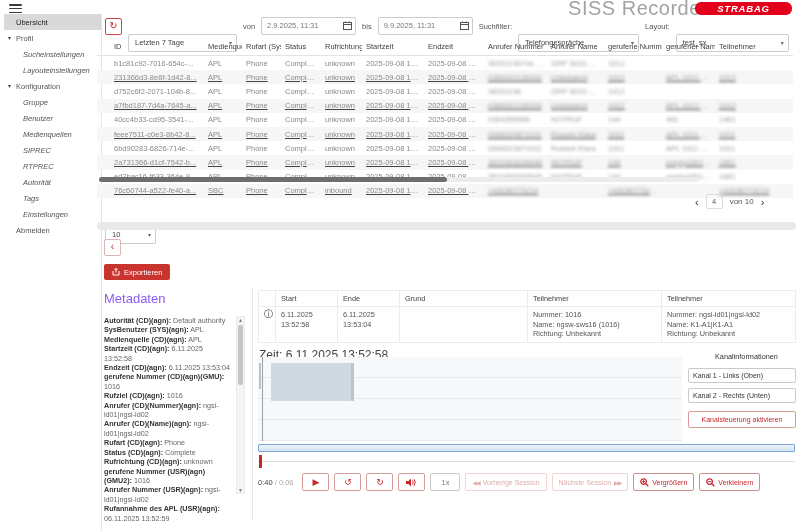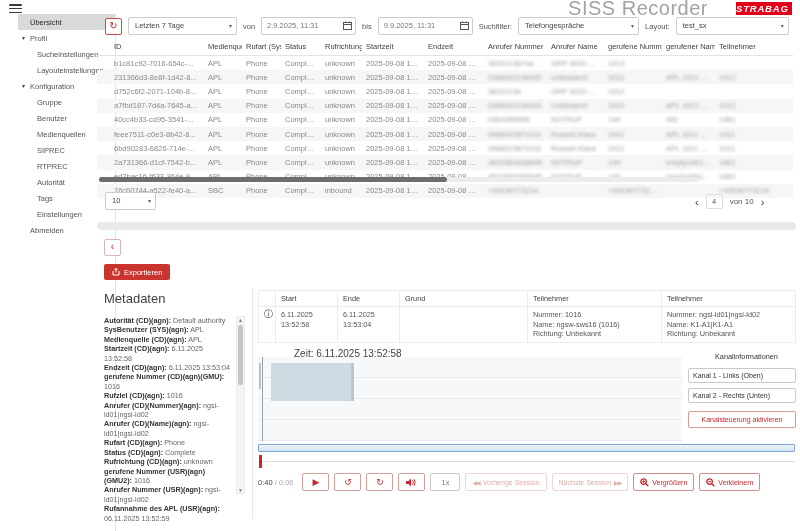--- a/index.html
+++ b/index.html
@@ -2,75 +2,75 @@
 <html><head>
 <meta charset="utf-8">
 <style>
   html,body{margin:0;padding:0;background:#fff;}
   #root{position:relative;width:800px;height:531px;overflow:hidden;background:#fff;
         font-family:"Liberation Sans","DejaVu Sans",sans-serif;color:#444;}
   
   .hamburger{position:absolute;left:9px;top:4px;width:13px;height:10px;cursor:pointer;}
   .hamburger span{display:block;height:1.6px;background:#3a3a3a;margin-bottom:2.2px;border-radius:1px;}
   .app-title{position:absolute;right:92px;top:-3px;font-size:20px;color:#a3a3a3;font-weight:400;letter-spacing:.5px;}
-  .brand{position:absolute;right:8px;top:2px;width:56px;height:13px;background:#e2001a;color:#fff;
-         font-weight:bold;font-style:italic;font-size:9.5px;text-align:left;line-height:13px;letter-spacing:.8px;}
-  
-  .sidebar{position:absolute;left:18px;top:14px;width:97px;height:517px;border-right:1px solid #e5e5e5;background:#fff;}
+  .brand{position:absolute;right:8px;top:2px;width:97px;height:13px;background:#e2001a;color:#fff;
+         font-weight:bold;font-style:italic;font-size:9.5px;text-align:center;line-height:13px;letter-spacing:.8px;border-radius:6px;}
+  
+  .sidebar{position:absolute;left:4px;top:14px;width:97px;height:517px;border-right:1px solid #e5e5e5;background:#fff;}
   .side-item{font-size:7.5px;color:#555;padding:3.5px 4px 3.5px 12px;cursor:pointer;position:relative;white-space:nowrap;}
   .side-item.selected{background:#d9d9d9;color:#222;}
-  .side-sub{padding-left:19px;}
+  .side-sub{padding-left:19px;font-style:italic;}
   .grp-arrow{position:absolute;left:4px;top:4px;font-size:6px;color:#444;}
   
   .filterbar{position:absolute;left:97px;top:14px;right:0;height:24px;display:flex;align-items:center;gap:6px;padding-left:8px;}
   .refresh-btn{width:15px;height:15px;border:1px solid #c94a45;border-radius:2px;color:#c5272d;font-size:10px;
                line-height:14px;text-align:center;cursor:pointer;background:#fff;}
   .pill{position:relative;border:1px solid #ccc;border-radius:2px;height:16px;line-height:16px;font-size:7.5px;
-        color:#444;padding:0 13px 0 6px;background:#fff;cursor:pointer;white-space:nowrap;}
+        color:#444;padding:0 13px 0 6px;background:#fff;cursor:pointer;white-space:nowrap;margin-top:34px;}
   .pill .dd{position:absolute;right:4px;top:0;font-size:6px;color:#666;}
   .flabel{font-size:7.5px;color:#555;}
   .dateinput{position:relative;border:1px solid #ccc;border-radius:2px;height:16px;line-height:16px;font-size:7.5px;
              color:#777;padding:0 16px 0 5px;background:#fff;width:72px;}
   .cal{position:absolute;right:3px;top:3px;}
   
   .maintable{position:absolute;left:97px;top:38px;width:696px;border-collapse:collapse;table-layout:fixed;font-size:7.5px;}
   .maintable th{font-weight:normal;color:#3e3e3e;text-align:left;padding:4px 4px;border-bottom:1px solid #e3e3e3;
                 white-space:nowrap;overflow:hidden;}
   .maintable td{padding:2.6px 4px;color:#8a8a8a;white-space:nowrap;overflow:hidden;text-overflow:ellipsis;}
-  .maintable tr.alt{background:#f6f6f6;}
+  .maintable tr.alt{background:#f6f6f6;text-decoration:underline;}
   .maintable td.redacted{filter:blur(1.5px);color:#9d9d9d;}
   .hscroll{position:absolute;left:99px;top:177px;width:600px;height:5px;background:#ececec;border-radius:3px;}
   .hscroll .thumb{position:absolute;left:0;top:0;width:348px;height:5px;background:#6e6e6e;border-radius:3px;cursor:grab;}
   .pagesize{position:absolute;left:105px;top:192px;width:30px;}
   .pagination{position:absolute;left:695px;top:194px;display:flex;align-items:center;gap:7px;font-size:8px;color:#555;}
   .pg-chev{font-size:11px;color:#333;cursor:pointer;line-height:12px;}
   .pg-box{border:1px solid #ddd;border-radius:2px;width:15px;height:13px;line-height:13px;text-align:center;font-size:7.5px;color:#555;}
   .grayband{position:absolute;left:97px;top:222px;width:699px;height:8px;background:#e9e9e9;border-radius:4px;}
   
   .back-btn{position:absolute;left:104px;top:239px;width:15px;height:15px;border:1px solid #dcb6b4;border-radius:2px;
             color:#c5272d;font-size:10px;line-height:13px;text-align:center;cursor:pointer;background:#fff;}
   .rec-title{position:absolute;left:128px;top:236px;font-size:15px;color:#3c3c3c;}
   .export-btn{position:absolute;left:104px;top:264px;height:16px;background:#c9342f;color:#fff;font-size:7.5px;
               border-radius:2px;display:flex;align-items:center;gap:4px;padding:0 8px;cursor:pointer;}
   
-  .meta-head{position:absolute;left:104px;top:291px;font-size:13px;color:#404040;}
+  .meta-head{position:absolute;left:104px;top:291px;font-size:13px;color:#8b5cf6;}
   .meta-list{position:absolute;left:104px;top:316px;width:128px;font-size:7.2px;line-height:9.4px;color:#666;}
   .meta-list b{color:#333;}
   .meta-scroll{position:absolute;left:236px;top:316px;width:7px;height:176px;background:#f5f5f5;border:1px solid #ebebeb;}
   .meta-scroll .up,.meta-scroll .dn{position:absolute;left:0;width:7px;font-size:5px;color:#777;text-align:center;cursor:pointer;}
   .meta-scroll .up{top:0;} .meta-scroll .dn{bottom:0;}
   .meta-scroll .mthumb{position:absolute;left:1px;top:8px;width:5px;height:60px;background:#c6c6c6;border-radius:2px;cursor:grab;}
   .vdivider{position:absolute;left:252px;top:288px;width:1px;height:231px;background:#e7e7e7;}
   
   .sesstable{position:absolute;left:258px;top:290px;width:537px;border-collapse:collapse;table-layout:fixed;font-size:7.3px;}
   .sesstable th{font-weight:normal;color:#3e3e3e;text-align:left;padding:3px 5px;border:1px solid #ececec;background:#fff;}
   .sesstable td{padding:3px 5px;color:#555;border:1px solid #ececec;vertical-align:top;line-height:9.6px;}
   .info-ic{font-size:9px;color:#333;}
   
-  .zeit{position:absolute;left:259px;top:348px;font-size:10px;color:#444;margin-left:35px;}
+  .zeit{position:absolute;left:259px;top:348px;font-size:12px;color:#444;}
   .wave{position:absolute;left:258px;top:357px;width:424px;height:84px;background:#f7f8fa;
         background-image:repeating-linear-gradient(to bottom,transparent 0 20px,#e7e9ec 20px 21px);}
   .wave .axis{position:absolute;left:4px;top:0;bottom:0;width:1px;background:#9aa0a6;}
   .wave .tick{position:absolute;left:1px;top:6px;width:2px;height:26px;background:#bcc2c8;}
   .wave .blk{position:absolute;left:13px;top:6px;width:80px;height:38px;background:#cfd9e2;border-right:3px solid #bac6cf;cursor:pointer;}
   .timeline{position:absolute;left:258px;top:444px;width:535px;height:6px;border:1px solid #7da7d9;border-radius:1px;
             background:linear-gradient(#eef4fb,#d3e2f3);cursor:pointer;}
   .ph-line{position:absolute;left:258px;top:461px;width:537px;height:1px;background:#ddd;}
   .ph-bar{position:absolute;left:259px;top:455px;width:3px;height:13px;background:#c5272d;cursor:grab;}
   .controls{position:absolute;left:258px;top:472px;width:537px;height:20px;display:flex;align-items:center;gap:5px;}

